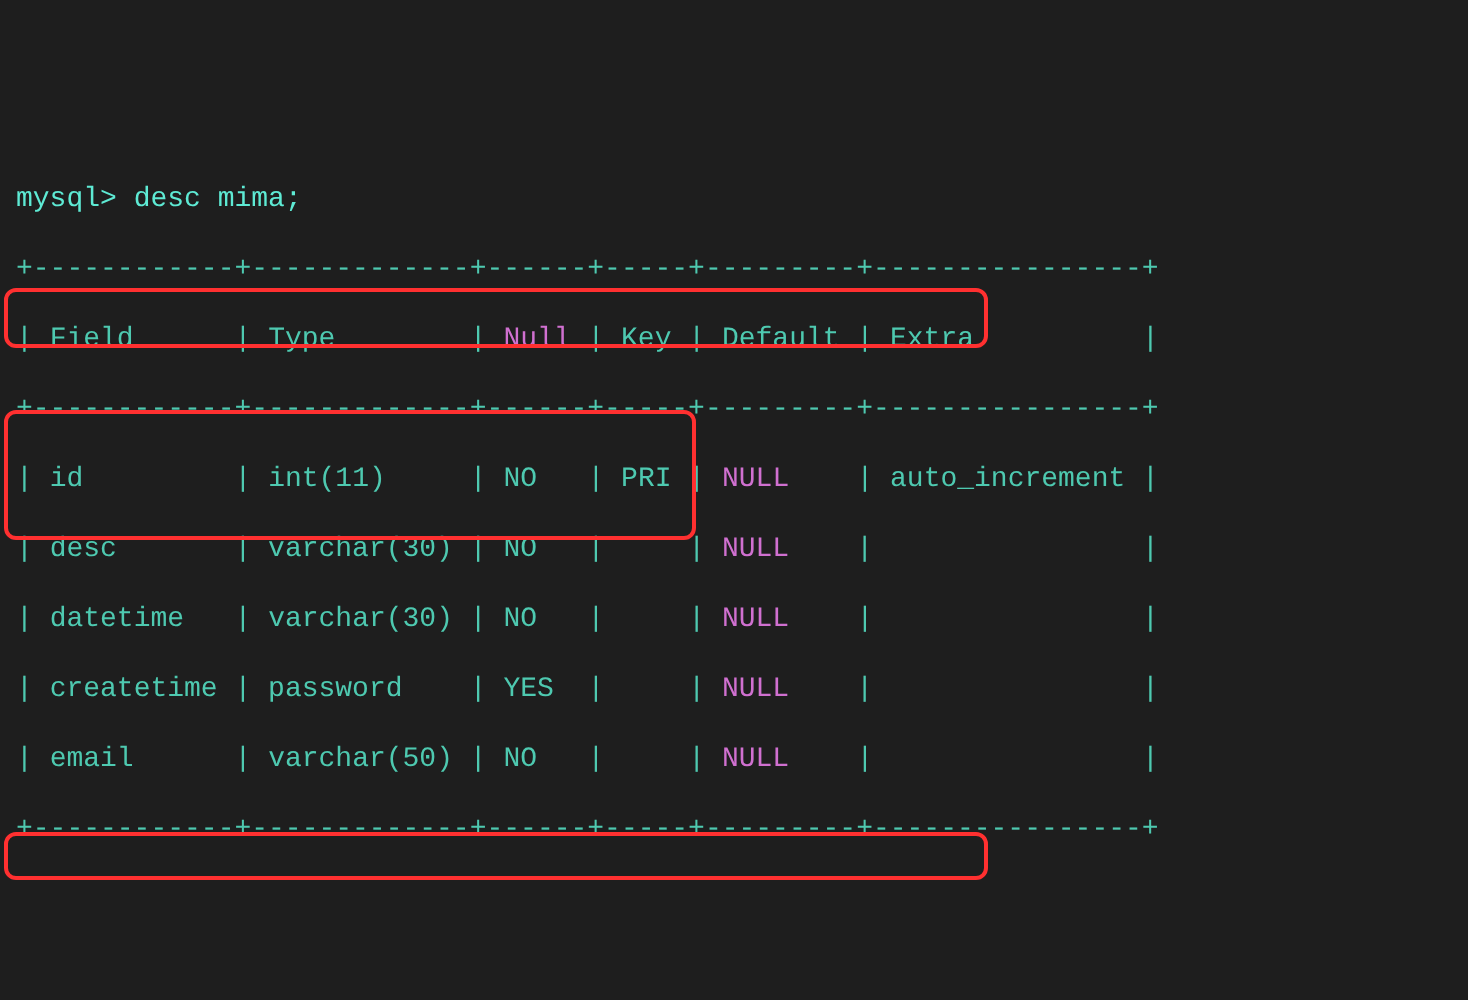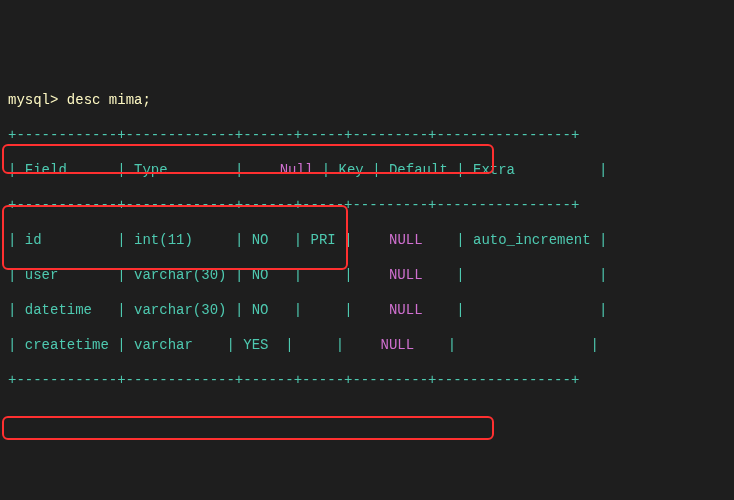--- a/index.html
+++ b/index.html
@@ -9,45 +9,46 @@
       font-family: 'Consolas', 'Courier New', monospace;
       font-size: 14px;
       line-height: 1.25;
       width: 734px;
       height: 500px;
       padding: 4px 8px;
       white-space: pre;
       position: relative;
       overflow: hidden;
     }
-    .white { color: #fef9c3; }
+    .white { color: #5eead4; }
     .cyan { color: #4ec9b0; }
-    .magenta { color: #d070d0; margin-left: 28px; }
+    .magenta { color: #d070d0; }
     .redbox {
       position: absolute;
       border: 2.5px solid #ff3030;
       border-radius: 6px;
       pointer-events: none;
     }
     .line { display: block; }
   </style>
 </head>
 <body>
 
 
 
 <div>
 <span class="line"><span class="white">mysql&gt;</span> <span class="white">desc mima;</span></span>
 <span class="line cyan">+------------+-------------+------+-----+---------+----------------+</span>
 <span class="line"><span class="cyan">|</span> <span class="cyan">Field</span>      <span class="cyan">|</span> <span class="cyan">Type</span>        <span class="cyan">|</span> <span class="magenta">Null</span> <span class="cyan">|</span> <span class="cyan">Key</span> <span class="cyan">|</span> <span class="cyan">Default</span> <span class="cyan">|</span> <span class="cyan">Extra</span>          <span class="cyan">|</span></span>
 <span class="line cyan">+------------+-------------+------+-----+---------+----------------+</span>
 <span class="line"><span class="cyan">|</span> <span class="cyan">id</span>         <span class="cyan">|</span> <span class="cyan">int(11)</span>     <span class="cyan">|</span> <span class="cyan">NO</span>   <span class="cyan">|</span> <span class="cyan">PRI</span> <span class="cyan">|</span> <span class="magenta">NULL</span>    <span class="cyan">|</span> <span class="cyan">auto_increment</span> <span class="cyan">|</span></span>
-<span class="line"><span class="cyan">|</span> <span class="cyan">user</span>       <span class="cyan">|</span> <span class="cyan">varchar(30)</span> <span class="cyan">|</span> <span class="cyan">NO</span>   <span class="cyan">|</span>     <span class="cyan">|</span> <span class="magenta">NULL</span>    <span class="cyan">|</span>                <span class="cyan">|</span></span>
+<span class="line"><span class="cyan">|</span> <span class="cyan">desc</span>       <span class="cyan">|</span> <span class="cyan">varchar(30)</span> <span class="cyan">|</span> <span class="cyan">NO</span>   <span class="cyan">|</span>     <span class="cyan">|</span> <span class="magenta">NULL</span>    <span class="cyan">|</span>                <span class="cyan">|</span></span>
 <span class="line"><span class="cyan">|</span> <span class="cyan">datetime</span>   <span class="cyan">|</span> <span class="cyan">varchar(30)</span> <span class="cyan">|</span> <span class="cyan">NO</span>   <span class="cyan">|</span>     <span class="cyan">|</span> <span class="magenta">NULL</span>    <span class="cyan">|</span>                <span class="cyan">|</span></span>
-<span class="line"><span class="cyan">|</span> <span class="cyan">createtime</span> <span class="cyan">|</span> <span class="cyan">varchar</span>    <span class="cyan">|</span> <span class="cyan">YES</span>  <span class="cyan">|</span>     <span class="cyan">|</span> <span class="magenta">NULL</span>    <span class="cyan">|</span>                <span class="cyan">|</span></span>
+<span class="line"><span class="cyan">|</span> <span class="cyan">createtime</span> <span class="cyan">|</span> <span class="cyan">password</span>    <span class="cyan">|</span> <span class="cyan">YES</span>  <span class="cyan">|</span>     <span class="cyan">|</span> <span class="magenta">NULL</span>    <span class="cyan">|</span>                <span class="cyan">|</span></span>
+<span class="line"><span class="cyan">|</span> <span class="cyan">email</span>      <span class="cyan">|</span> <span class="cyan">varchar(50)</span> <span class="cyan">|</span> <span class="cyan">NO</span>   <span class="cyan">|</span>     <span class="cyan">|</span> <span class="magenta">NULL</span>    <span class="cyan">|</span>                <span class="cyan">|</span></span>
 <span class="line cyan">+------------+-------------+------+-----+---------+----------------+</span>
 <span class="line"> </span>
 
 
 
 
 
 
 
 

